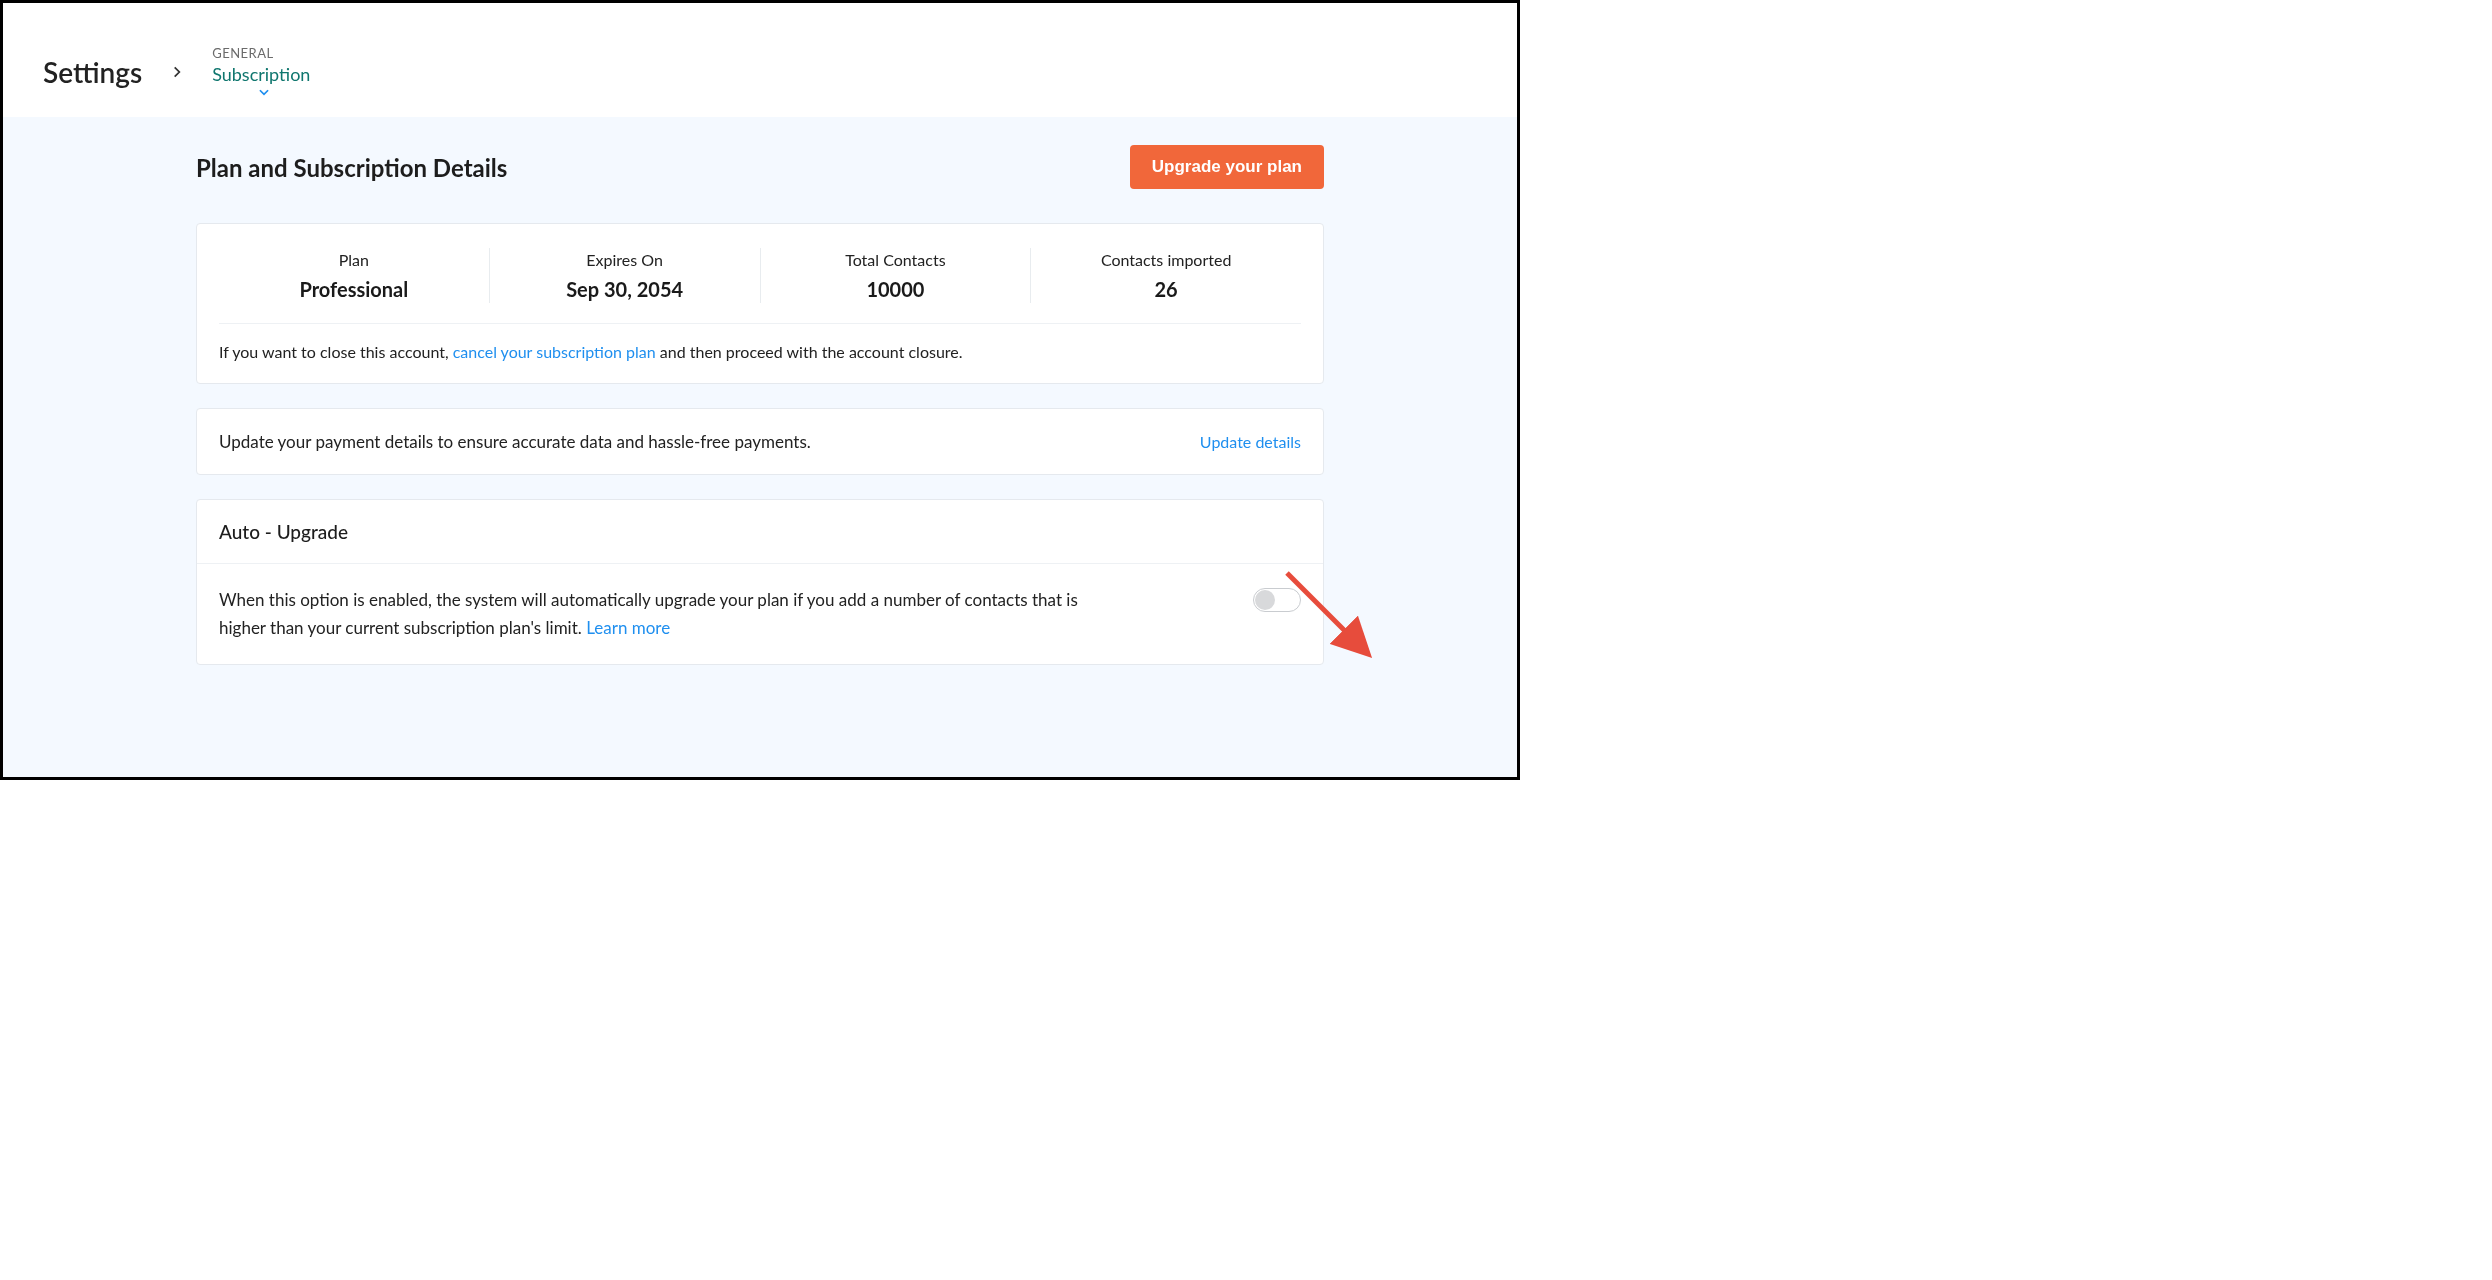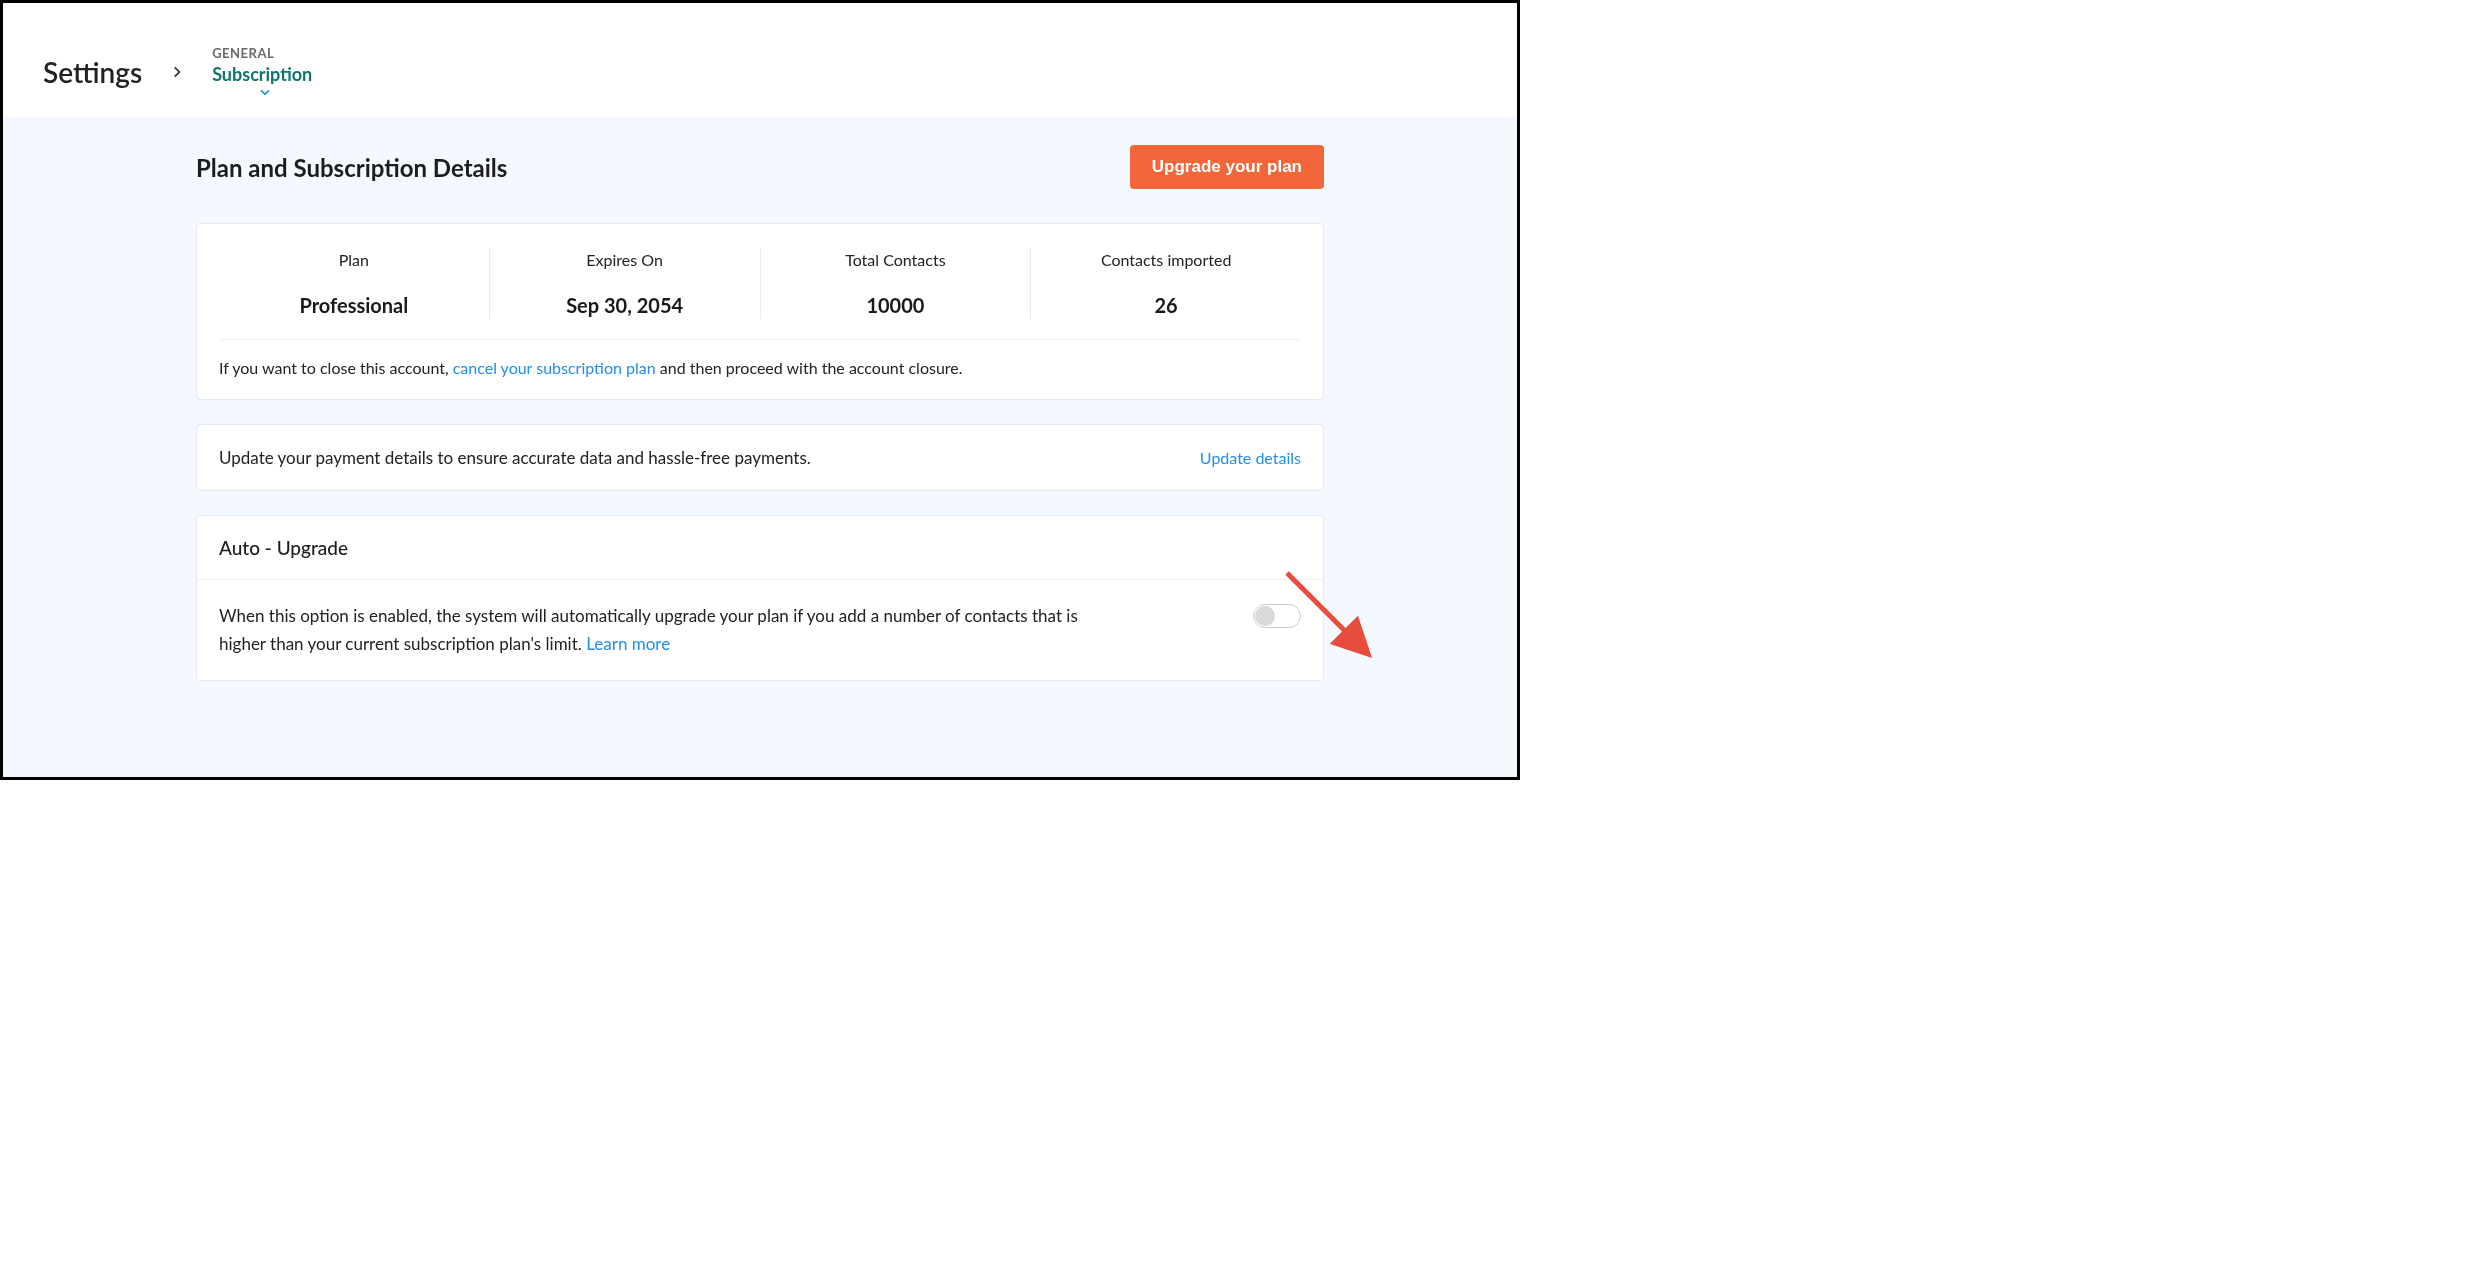--- a/index.html
+++ b/index.html
@@ -33,21 +33,20 @@
     margin-right: 28px;
   }
   .chevron-right {
     width: 14px; height: 22px;
     margin-right: 28px;
     color: #333;
   }
   .breadcrumb-stack {
     display: flex;
     flex-direction: column;
-    font-weight: bold;
   }
   .breadcrumb-top {
     font-size: 13px;
     letter-spacing: 0.5px;
     color: #6b6b6b;
     margin-bottom: 2px;
   }
   .breadcrumb-bottom {
     display: flex;
     align-items: center;
@@ -110,21 +109,21 @@
   .stat {
     flex: 1;
     text-align: center;
     border-right: 1px solid #e8ecef;
     padding: 2px 8px;
   }
   .stat:last-child { border-right: none; }
   .stat-label {
     font-size: 16px;
     color: #222;
-    margin-bottom: 24px;
+    margin-bottom: 8px;
     font-weight: 400;
   }
   .stat-value {
     font-size: 20px;
     font-weight: 700;
     color: #1a1a1a;
   }
   .cancel-row {
     padding: 18px 22px 22px 22px;
     font-size: 16px;

